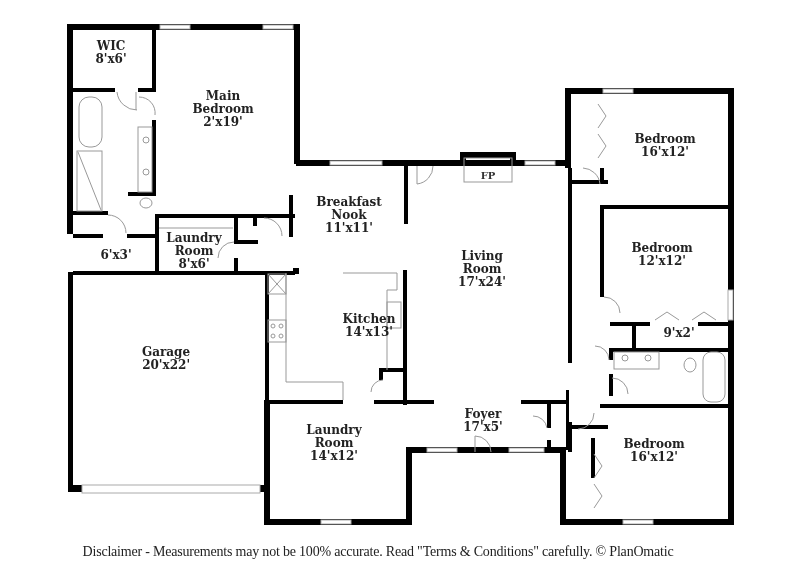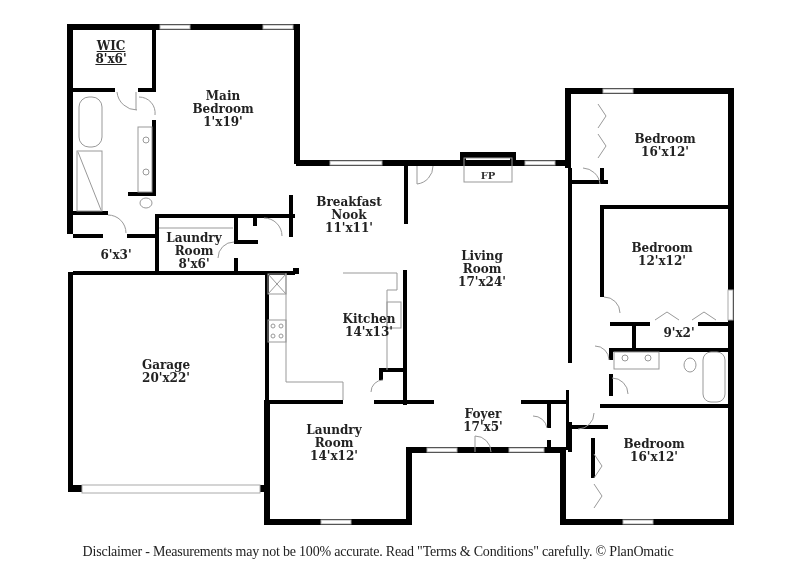--- a/index.html
+++ b/index.html
@@ -166,28 +166,28 @@
     <circle cx="625" cy="358" r="3"></circle>
     <circle cx="648" cy="358" r="3"></circle>
     <ellipse cx="690" cy="365" rx="6" ry="7"></ellipse>
     <rect x="703" y="352" width="22" height="50" rx="8"></rect>
   </g>
 </svg>
 
 <div class="fp-label" style="left:488px; top:170px;">FP</div>
 
 <div id="labels">
-    <div class="room-label" style="left: 111px; top: 40px; text-decoration: underline;">
+    <div class="room-label" style="left: 111px; top: 40px;">
       <span class="name">WIC</span>
       <span class="dim">8'x6'</span>
     </div>
     <div class="room-label" style="left: 223px; top: 90px;">
       <span class="name">Main</span>
       <span class="name">Bedroom</span>
-      <span class="dim">1'x19'</span>
+      <span class="dim">2'x19'</span>
     </div>
     <div class="room-label" style="left: 116px; top: 249px;">
       <span class="dim">6'x3'</span>
     </div>
     <div class="room-label small" style="left: 194px; top: 232px;">
       <span class="name">Laundry</span>
       <span class="name">Room</span>
       <span class="dim">8'x6'</span>
     </div>
     <div class="room-label" style="left: 349px; top: 196px;">
@@ -197,21 +197,21 @@
     </div>
     <div class="room-label" style="left: 482px; top: 250px;">
       <span class="name">Living</span>
       <span class="name">Room</span>
       <span class="dim">17'x24'</span>
     </div>
     <div class="room-label" style="left: 342px; top: 313px; margin-left: 27px;">
       <span class="name">Kitchen</span>
       <span class="dim">14'x13'</span>
     </div>
-    <div class="room-label" style="left: 166px; top: 359px;">
+    <div class="room-label" style="left: 166px; top: 346px; text-align: right;">
       <span class="name">Garage</span>
       <span class="dim">20'x22'</span>
     </div>
     <div class="room-label" style="left: 334px; top: 424px;">
       <span class="name">Laundry</span>
       <span class="name">Room</span>
       <span class="dim">14'x12'</span>
     </div>
     <div class="room-label" style="left: 483px; top: 408px;">
       <span class="name">Foyer</span>

